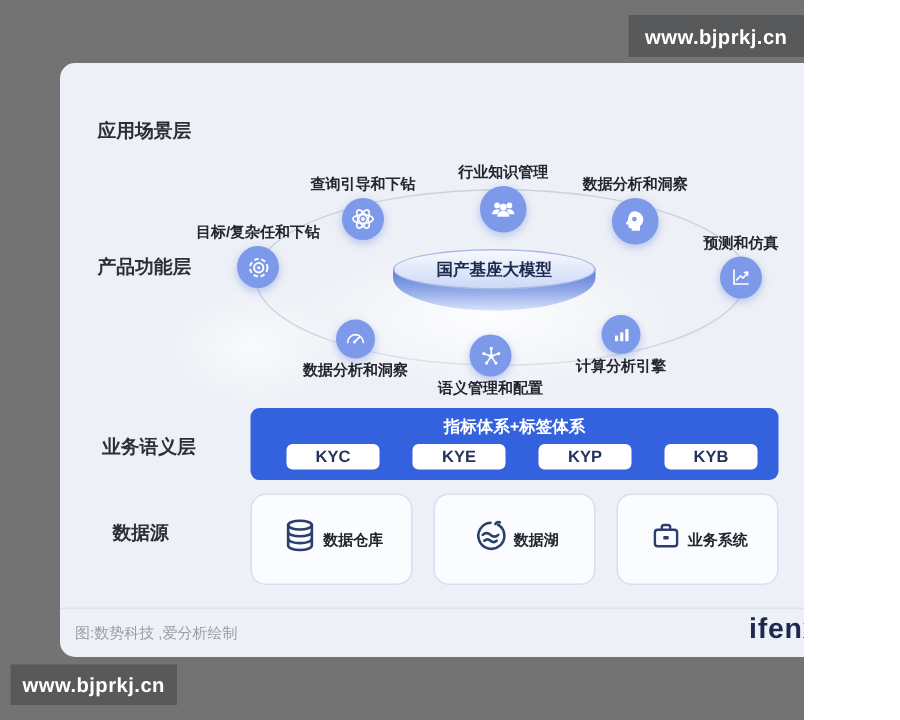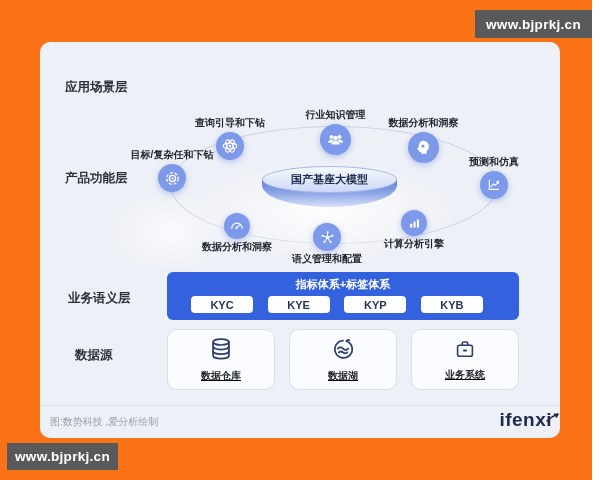--- a/index.html
+++ b/index.html
@@ -1,16 +1,16 @@
 <!DOCTYPE html>
 <html><head>
 <meta charset="utf-8">
 <style>
   html,body { margin:0; padding:0; background:#fff; }
-  .page { position:relative; width:592px; height:480px; background:#f97316;
+  .page { position:relative; width:536px; height:480px; background:#737373;
           font-family:"Liberation Sans", sans-serif; overflow:hidden; }
 
   
   .wm { position:absolute; background:#58595b; color:#fff; font-weight:bold;
         font-size:13.5px; letter-spacing:.3px; display:flex; align-items:center;
         justify-content:center; z-index:30; }
   .wm-top { right:0; top:10px; width:117px; height:28px; }
   .wm-bottom { left:7px; top:443px; width:111px; height:27px; }
 
   
@@ -56,28 +56,28 @@
   .node-circle.sm { width:26px; height:26px; }
   .node-label { position:absolute; left:50%; transform:translateX(-50%); width:160px;
                 text-align:center; font-size:10px; font-weight:bold; color:#23262e; white-space:nowrap; }
   .node-label.above { top:-16px; }
   .node-label.below { bottom:-15px; }
 
   
   .sem-box { position:absolute; left:127px; top:230px; width:352px; height:48px;
              background:#3461de; border-radius:6px; }
   .sem-title { text-align:center; margin-top:5px; font-size:11px; font-weight:bold; color:#fff; }
-  .sem-pills { display:flex; justify-content:space-between; padding:4px 36px 0 24px; }
+  .sem-pills { display:flex; justify-content:space-between; padding:4px 14px 0 24px; }
   .sem-pill { width:62px; height:17px; background:#fff; border-radius:4px; color:#24335c;
               font-size:11px; font-weight:bold; display:flex; align-items:center; justify-content:center; }
 
   
   .card-row { position:absolute; left:127px; top:287px; width:352px; height:61px; display:flex; gap:14px; }
   .card { flex:1; background:#fafcff; border:1px solid #d7dff0; border-radius:10px;
-          display:flex; flex-direction:column; align-items:center; justify-content:center; gap:3px;text-decoration:underline; }
+          display:flex; flex-direction:row; align-items:center; justify-content:center; gap:3px; }
   .card-label { font-size:10px; font-weight:bold; color:#23262e; white-space:nowrap; }
 
   
   .divider { position:absolute; left:0; top:363px; width:100%; height:1px; background:#dde2ec; }
   .caption { position:absolute; left:10px; top:373px; font-size:10px; color:#989da8; white-space:nowrap; }
   .logo { position:absolute; right:8px; top:367px; font-size:19px; font-weight:bold;
           color:#1d2a4e; letter-spacing:.5px; }
   .logo .accent { position:absolute; right:-7px; top:-4px; }
 </style>
 </head>
@@ -111,21 +111,21 @@
       <div class="node-label above">目标/复杂任和下钻</div>
       <div class="node-circle">
         <svg width="17" height="17" viewBox="0 0 24 24">
           <circle cx="12" cy="12" r="8.2" fill="none" stroke="#fff" stroke-width="1.8" stroke-dasharray="4.2 2.6"></circle>
           <circle cx="12" cy="12" r="4.4" fill="none" stroke="#fff" stroke-width="1.8"></circle>
           <circle cx="12" cy="12" r="1.5" fill="#fff"></circle>
         </svg>
       </div>
     </div>
 
-    <div class="node" style="left:176px;top:90px;">
+    <div class="node" style="left:188px;top:90px;">
       <div class="node-label above">查询引导和下钻</div>
       <div class="node-circle">
         <svg width="18" height="18" viewBox="0 0 24 24">
           <g fill="none" stroke="#fff" stroke-width="1.5">
             <ellipse cx="12" cy="12" rx="9" ry="3.8"></ellipse>
             <ellipse cx="12" cy="12" rx="9" ry="3.8" transform="rotate(60 12 12)"></ellipse>
             <ellipse cx="12" cy="12" rx="9" ry="3.8" transform="rotate(120 12 12)"></ellipse>
           </g>
           <circle cx="12" cy="12" r="1.7" fill="#fff"></circle>
         </svg>

